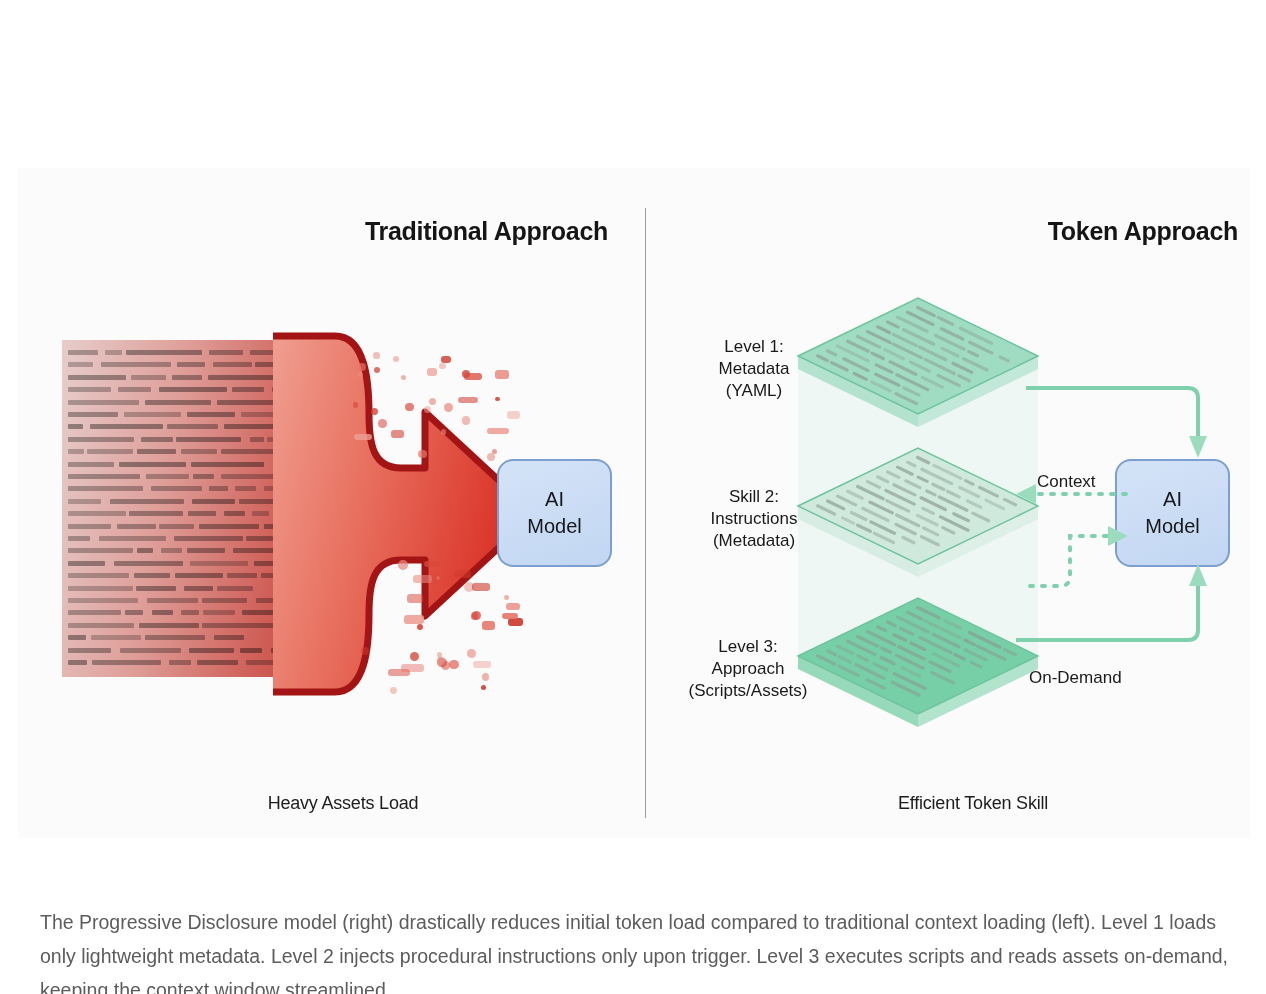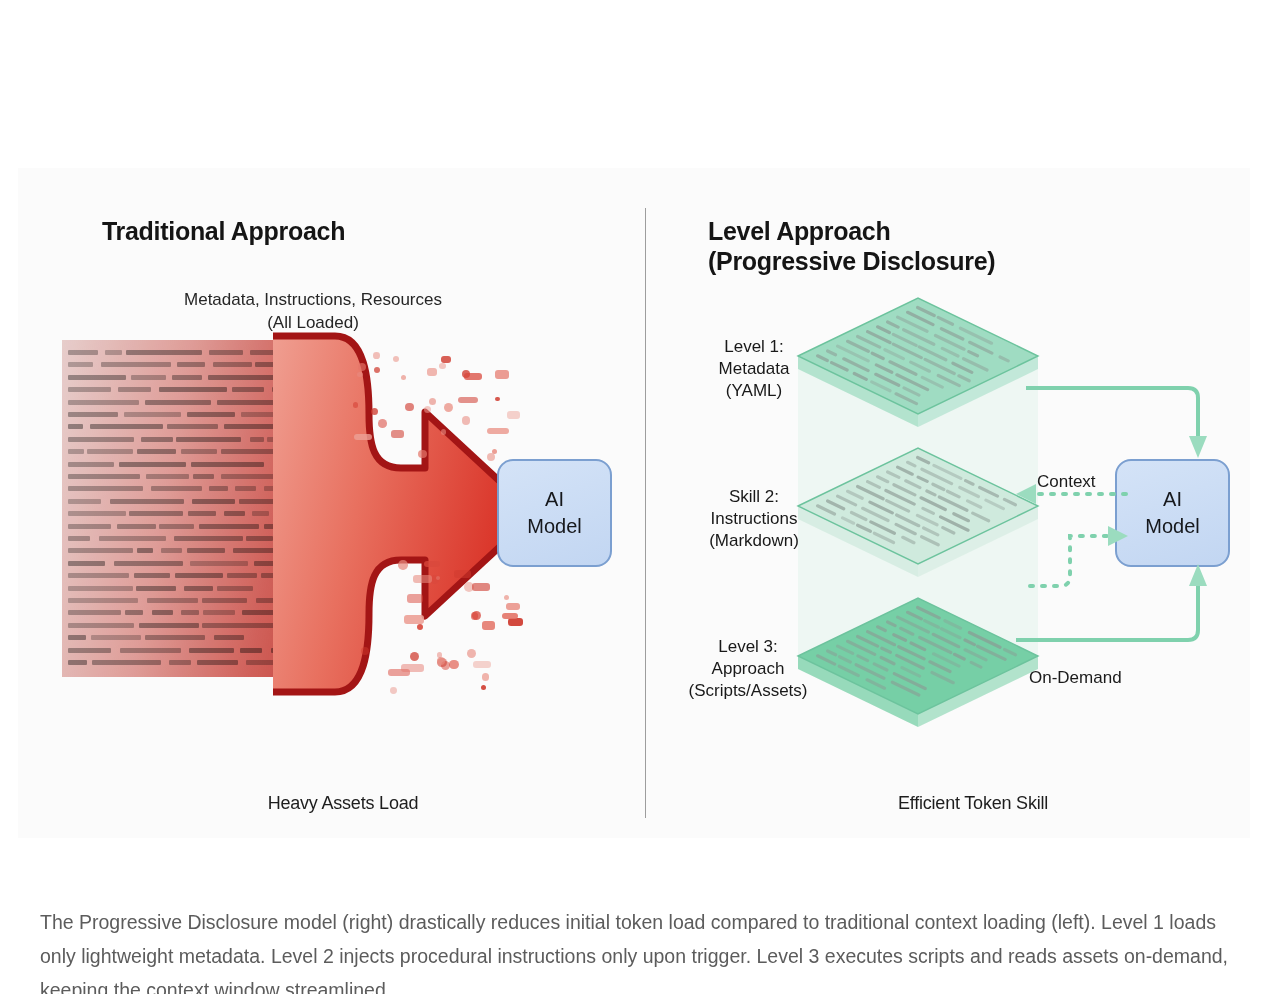--- a/index.html
+++ b/index.html
@@ -39,21 +39,21 @@
   #panel-divider {
     position: absolute;
     left: 627px; top: 40px;
     width: 1px; height: 610px;
     background: #9d9d9d;
   }
 
   
   .col-heading {
     position: absolute;
-    text-align: left;
+    text-align: right;
     font-weight: 700;
     font-size: 25px;
     color: #151515;
     line-height: 30px;
     letter-spacing: -0.3px;
   }
   #heading-left  { left: 84px;  top: 48px;  width: 506px; }
   #heading-right { left: 690px; top: 48px;  width: 530px; }
 
   
@@ -176,24 +176,20 @@
 
 <div id="page">
 
 
   <div id="figure-panel">
 
     <div id="panel-divider"></div>
 
     <div class="col-heading" id="heading-left">Traditional Approach</div>
 
-    <div id="left-caption">
-      <div>Metadata, Instructions, Resources</div>
-      <div>(All Loaded)</div>
-    </div>
 
     <div id="doc-block">
         <div class="doc-line" style="left: 6px; top: 10px; width: 29.744px; opacity: 0.7;"></div>
         <div class="doc-line" style="left: 43.0152px; top: 10px; width: 17.2106px; opacity: 0.58;"></div>
         <div class="doc-line" style="left: 64.4357px; top: 10px; width: 75.3481px; opacity: 0.89;"></div>
         <div class="doc-line" style="left: 147.125px; top: 10px; width: 34.2227px; opacity: 0.77;"></div>
         <div class="doc-line" style="left: 188.025px; top: 10px; width: 37.4474px; opacity: 0.76;"></div>
         <div class="doc-line" style="left: 233.423px; top: 10px; width: 21.8273px; opacity: 0.62;"></div>
         <div class="doc-line" style="left: 6px; top: 22.4px; width: 25.2786px; opacity: 0.61;"></div>
         <div class="doc-line" style="left: 39.289px; top: 22.4px; width: 70.1382px; opacity: 0.69;"></div>
@@ -338,33 +334,32 @@
     </svg>
 
     <div id="ai-model-left">
       <span>AI</span>
       <span>Model</span>
     </div>
 
     <div class="load-label" id="load-left">Heavy Assets Load</div>
 
     <div class="col-heading" id="heading-right">
-      <div>Level Approach</div>
-      <div>(Progressive Disclosure)</div>
+      <div>Token Approach</div>
     </div>
 
     <div class="level-label" id="label-l1">
       <div>Level 1:</div>
       <div>Metadata</div>
       <div>(YAML)</div>
     </div>
     <div class="level-label" id="label-l2">
       <div>Skill 2:</div>
       <div>Instructions</div>
-      <div>(Markdown)</div>
+      <div>(Metadata)</div>
     </div>
     <div class="level-label" id="label-l3">
       <div>Level 3:</div>
       <div>Approach</div>
       <div>(Scripts/Assets)</div>
     </div>
 
     <svg id="slabs" viewBox="0 0 310 570">
         <polygon points="20,78 140,20 260,78 260,228 140,286 20,228" fill="#bfe7d4" opacity="0.22"></polygon>
         <polygon points="20,228 140,170 260,228 260,378 140,436 20,378" fill="#bfe7d4" opacity="0.22"></polygon>

